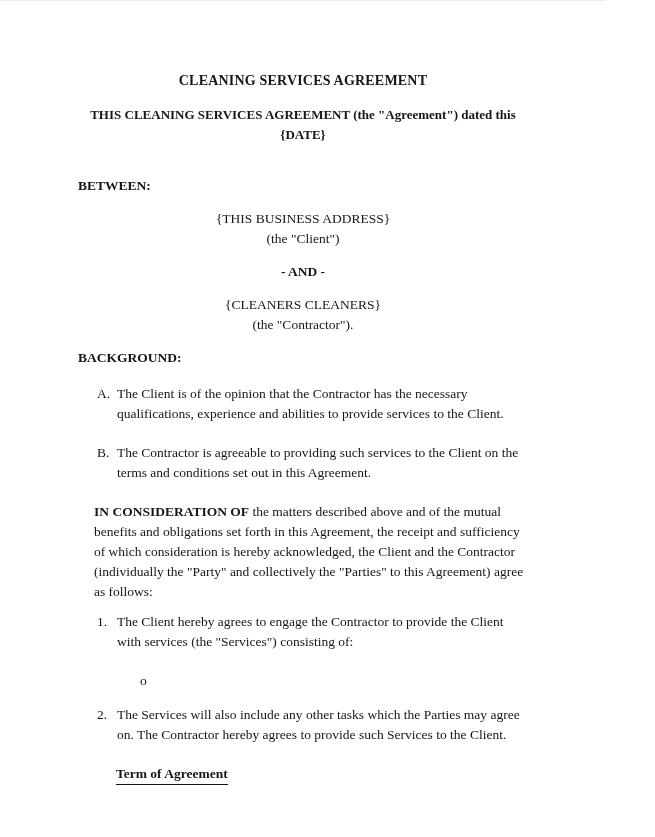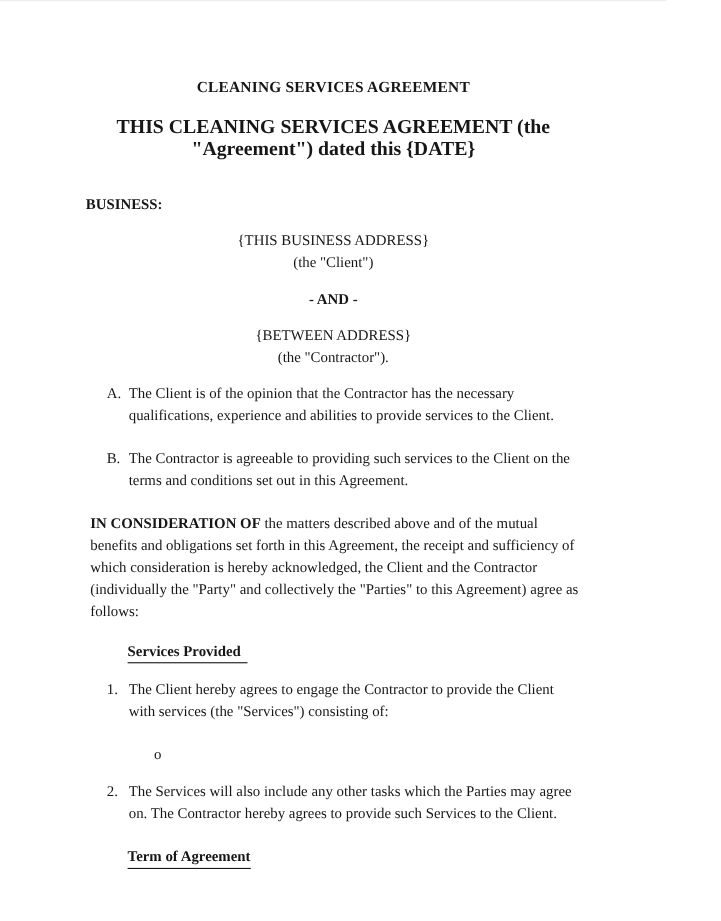--- a/index.html
+++ b/index.html
@@ -24,40 +24,40 @@
   .doc-title {
     margin: 0 0 14px 0;
     text-align: center;
     font-size: 14px;
     font-weight: bold;
     letter-spacing: 0.2px;
   }
   .doc-subtitle {
     margin: 0 0 31px 0;
     text-align: center;
-    font-size: 18px;
+    font-size: 13px;
     font-weight: bold;
   }
   .bold-label {
     margin: 0 0 13px 0;
     font-weight: bold;
   }
   .centered-block {
     text-align: center;
     line-height: 19.5px;
     margin: 0 0 14px 0;
   }
   .centered-block p { margin: 0; }
   .and-separator {
     text-align: center;
     font-weight: bold;
     margin: 0 0 13px 0;
   }
   .paragraph {
-    margin: 0 0 10px 4px;
+    margin: 0 0 10px 16px;
   }
   .lead-bold { font-weight: bold; }
   .list-item {
     display: flex;
     padding-left: 19px;
     margin: 0 0 19px 0;
   }
   .list-item .marker {
     width: 20px;
     flex-shrink: 0;
@@ -86,50 +86,48 @@
 </style>
 </head>
 <body>
 
 <div class="page">
 
   <h1 class="doc-title">CLEANING SERVICES AGREEMENT</h1>
 
   <p class="doc-subtitle">THIS CLEANING SERVICES AGREEMENT (the "Agreement") dated this {DATE}</p>
 
-  <p class="bold-label">BUSINESS:</p>
+  <p class="bold-label">BETWEEN:</p>
 
   <div class="centered-block">
     <p>{THIS BUSINESS ADDRESS}</p>
     <p>(the "Client")</p>
   </div>
 
   <p class="and-separator">- AND -</p>
 
   <div class="centered-block">
-    <p>{BETWEEN ADDRESS}</p>
+    <p>{CLEANERS CLEANERS}</p>
     <p>(the "Contractor").</p>
   </div>
 
+  <p class="bold-label" style="margin-bottom:16px;">BACKGROUND:</p>
 
   <div class="list-item">
     <span class="marker">A.</span>
     <span class="item-text">The Client is of the opinion that the Contractor has the necessary qualifications, experience and abilities to provide services to the Client.</span>
   </div>
 
   <div class="list-item">
     <span class="marker">B.</span>
     <span class="item-text">The Contractor is agreeable to providing such services to the Client on the terms and conditions set out in this Agreement.</span>
   </div>
 
   <p class="paragraph"><span class="lead-bold">IN CONSIDERATION OF</span><span> the matters described above and of the mutual benefits and obligations set forth in this Agreement, the receipt and sufficiency of which consideration is hereby acknowledged, the Client and the Contractor (individually the "Party" and collectively the "Parties" to this Agreement) agree as follows:</span></p>
 
-  <p class="section-heading">
-    <span class="underlined trailing-space">Services Provided</span>
-  </p>
 
   <div class="list-item">
     <span class="marker">1.</span>
     <span class="item-text">The Client hereby agrees to engage the Contractor to provide the Client with services (the "Services") consisting of:</span>
   </div>
 
   <div class="sub-item">
     <span class="marker">o</span>
   </div>
 

